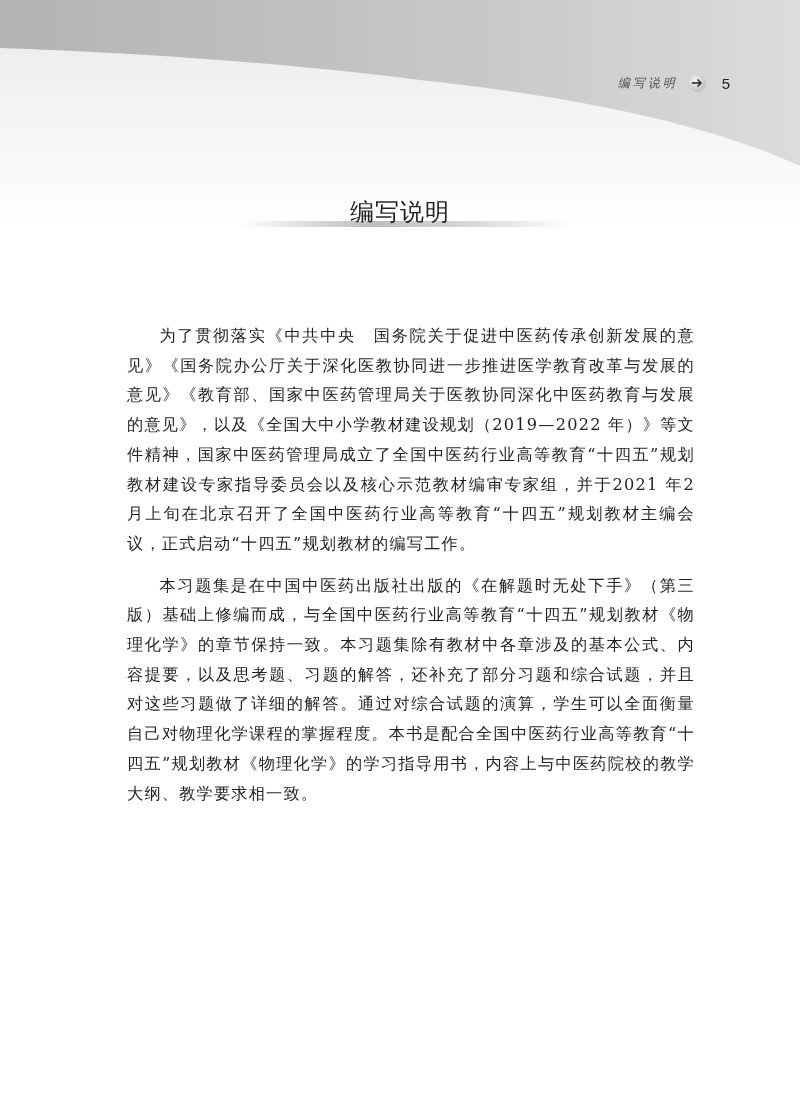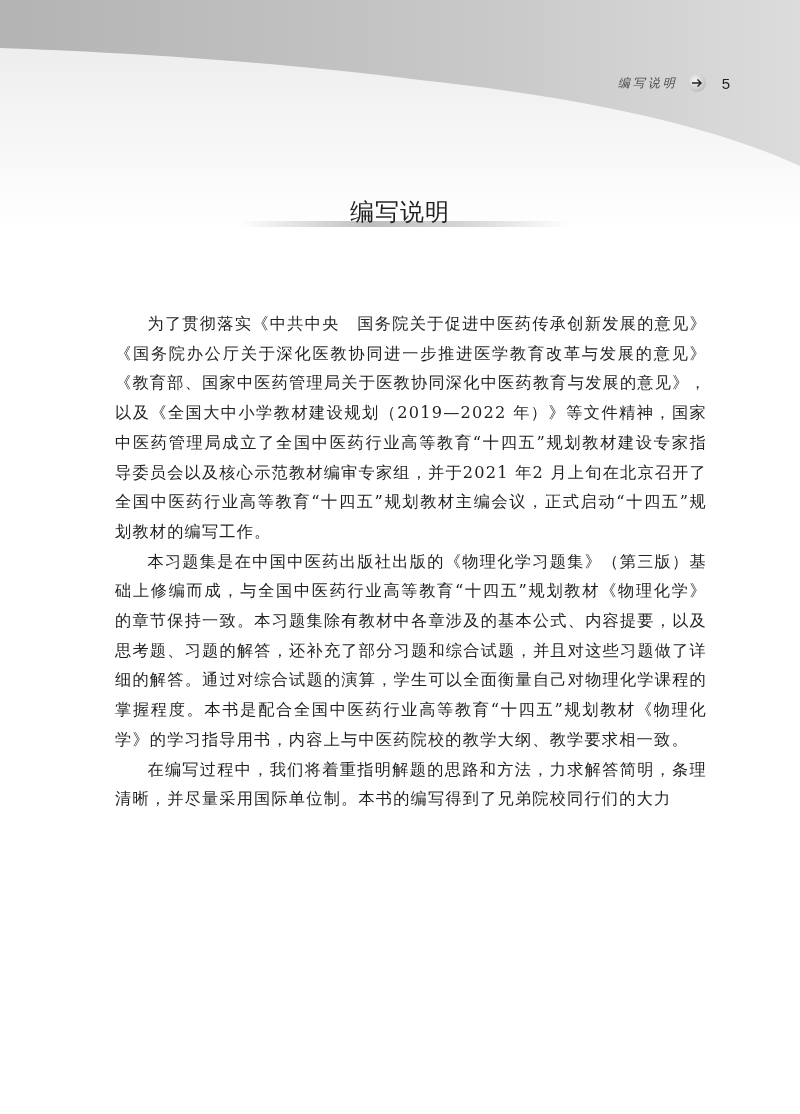--- a/index.html
+++ b/index.html
@@ -37,21 +37,21 @@
     }
     .title-underline {
       position: absolute; left: 240px; top: 221px; width: 330px; height: 6px;
       background: linear-gradient(to right, rgba(200,200,200,0) 0%, #bdbdbd 40%, #d8d8d8 70%, rgba(230,230,230,0) 100%);
     }
     .body-text {
       position: absolute; left: 115px; top: 309px; width: 592px;
       font-size: 16.2px; line-height: 29.7px; text-align: justify;
       text-justify: inter-character; letter-spacing: 1.2px;
     }
-    .body-text p { margin: 0; text-indent: 2em; }
+    .body-text p { margin: 12px; text-indent: 2em; }
   </style>
 </head>
 <body>
 
 <svg class="page-bg" viewBox="0 0 800 230" preserveAspectRatio="none">
   <defs>
     <linearGradient id="band" x1="0" y1="0" x2="1" y2="0">
       <stop offset="0" stop-color="#b3b3b3"></stop>
       <stop offset="0.6" stop-color="#c8c8c8"></stop>
       <stop offset="1" stop-color="#dcdcdc"></stop>
@@ -75,15 +75,14 @@
   <span class="page-num">5</span>
 </div>
 
 <div class="title-underline"></div>
 <div class="title-wrap">
   <span class="title">编写说明</span>
 </div>
 
 <div class="body-text">
   <p>为了贯彻落实《中共中央　国务院关于促进中医药传承创新发展的意见》《国务院办公厅关于深化医教协同进一步推进医学教育改革与发展的意见》《教育部、国家中医药管理局关于医教协同深化中医药教育与发展的意见》，以及《全国大中小学教材建设规划（2019—2022 年）》等文件精神，国家中医药管理局成立了全国中医药行业高等教育“十四五”规划教材建设专家指导委员会以及核心示范教材编审专家组，并于2021 年2 月上旬在北京召开了全国中医药行业高等教育“十四五”规划教材主编会议，正式启动“十四五”规划教材的编写工作。</p>
-  <p>本习题集是在中国中医药出版社出版的《物理化学习题集》（第三版）基础上修编而成，与全国中医药行业高等教育“十四五”规划教材《物理化学》的章节保持一致。本习题集除有教材中各章涉及的基本公式、内容提要，以及思考题、习题的解答，还补充了部分习题和综合试题，并且对这些习题做了详细的解答。通过对综合试题的演算，学生可以全面衡量自己对物理化学课程的掌握程度。本书是配合全国中医药行业高等教育“十四五”规划教材《物理化学》的学习指导用书，内容上与中医药院校的教学大纲、教学要求相一致。</p>
-  <p>在编写过程中，我们将着重指明解题的思路和方法，力求解答简明，条理清晰，并尽量采用国际单位制。本书的编写得到了兄弟院校同行们的大力</p>
+  <p>本习题集是在中国中医药出版社出版的《在解题时无处下手》（第三版）基础上修编而成，与全国中医药行业高等教育“十四五”规划教材《物理化学》的章节保持一致。本习题集除有教材中各章涉及的基本公式、内容提要，以及思考题、习题的解答，还补充了部分习题和综合试题，并且对这些习题做了详细的解答。通过对综合试题的演算，学生可以全面衡量自己对物理化学课程的掌握程度。本书是配合全国中医药行业高等教育“十四五”规划教材《物理化学》的学习指导用书，内容上与中医药院校的教学大纲、教学要求相一致。</p>
 </div>
 
 </body></html>

